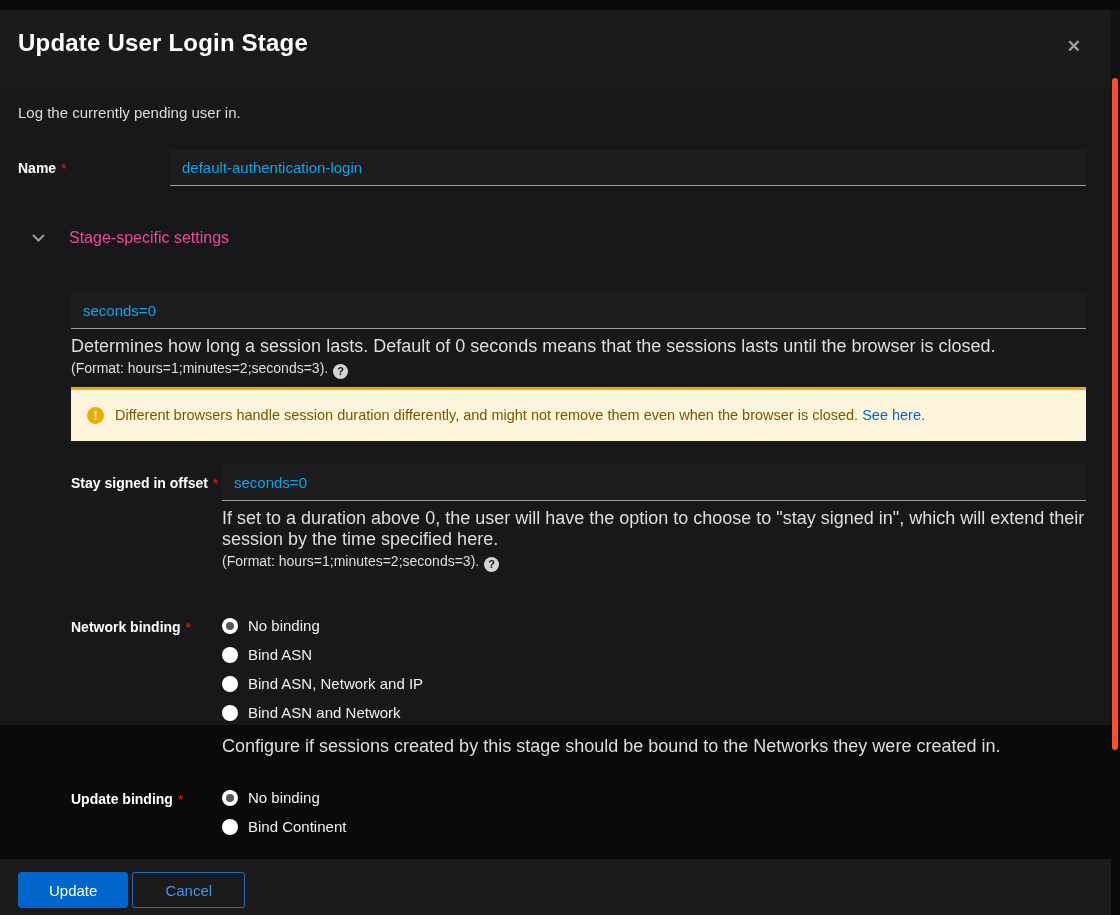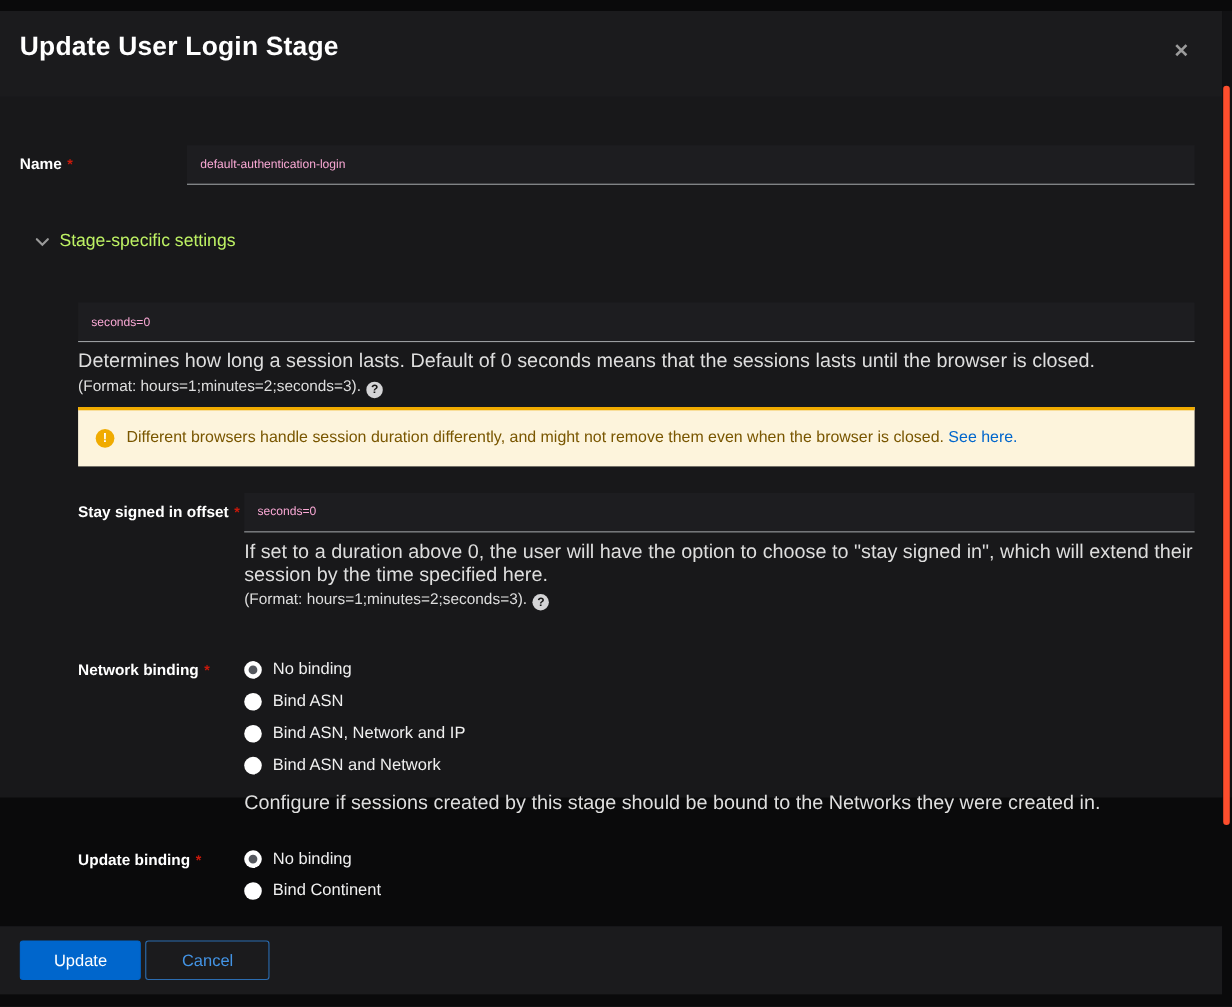--- a/index.html
+++ b/index.html
@@ -23,28 +23,28 @@
   .modal-desc { font-size:15px; color:#dcdcdc; line-height:18px; }
 
   .form-row { display:flex; margin-top:28px; }
   .label-col { width:152px; flex:0 0 152px; padding-top:9px; }
   .label-col label { font-size:14px; font-weight:bold; color:#ffffff; }
   .req { color:#c9190b; font-size:13px; margin-left:5px; }
   .control-col { flex:1; min-width:0; }
 
   input.text-input {
     width:100%; height:36px; background:#1d1d20; border:none; outline:none;
-    border-bottom:1px solid #9a9da0; color:#f9a8d4; font-size:11px;
+    border-bottom:1px solid #9a9da0; color:#0ea5e9; font-size:15px;
     padding:0 12px; font-family:inherit; display:block;
   }
 
   
   .group-header { display:flex; align-items:center; margin-top:42px; cursor:pointer; }
   .group-chevron { width:32px; display:flex; justify-content:center; margin-left:4px; }
-  .group-title { font-size:16px; color:#bef264; line-height:20px; }
+  .group-title { font-size:16px; color:#ec4899; margin-left:15px; line-height:20px; }
   .group-content { margin-left:53px; }
   .group-content .form-row { margin-top:45px; }
   .group-content .label-col { width:151px; flex:0 0 151px; }
 
   .help-text { font-size:18px; color:#dedede; line-height:21px; margin-top:7px; }
   .format-line { font-size:14px; color:#dedede; line-height:22px; }
   .qicon {
     display:inline-flex; width:15px; height:15px; border-radius:50%;
     background:#d4d4d6; color:#151515; font-size:11px; font-weight:bold;
     align-items:center; justify-content:center; vertical-align:-2px; margin-left:5px;
@@ -96,20 +96,21 @@
   <div class="top-strip"></div>
 
   <div class="modal">
 
     <div class="modal-header">
       <h1 class="modal-title">Update User Login Stage</h1>
       <button class="close-btn">✕</button>
     </div>
 
     <div class="modal-body">
+      <p class="modal-desc">Log the currently pending user in.</p>
 
       <div class="form-row">
         <div class="label-col">
           <label><span>Name</span><span class="req">*</span></label>
         </div>
         <div class="control-col">
           <input class="text-input" type="text" value="default-authentication-login" style="">
         </div>
       </div>
 

